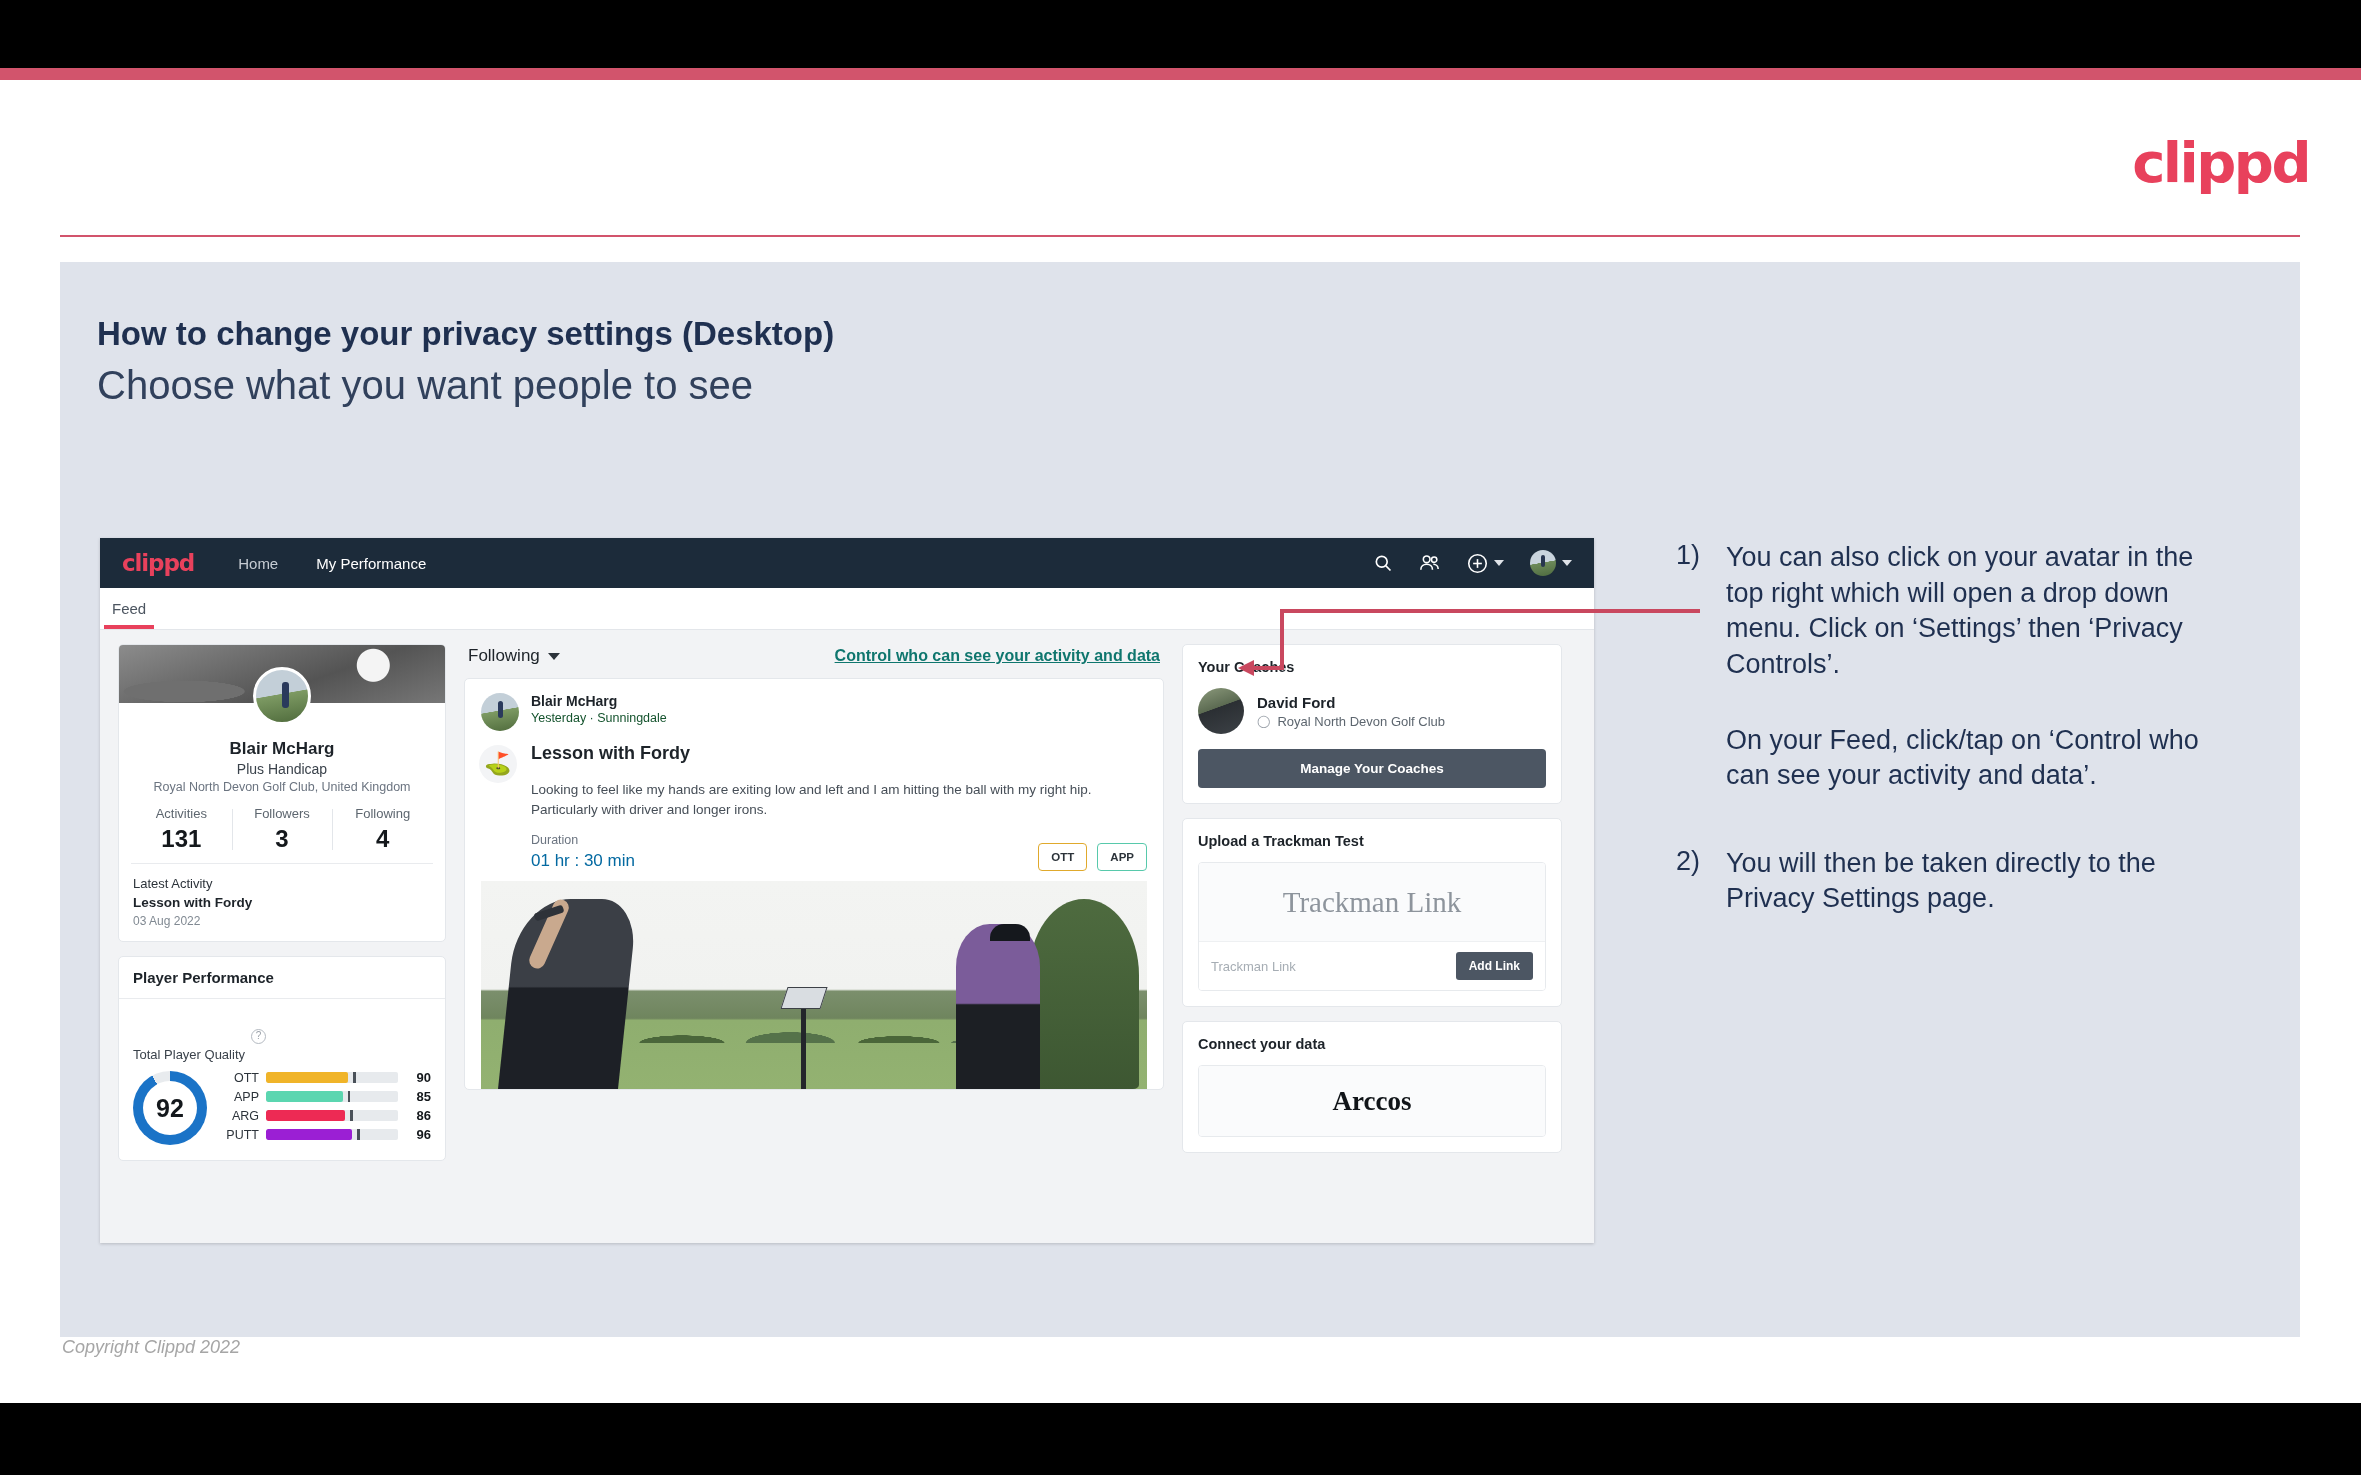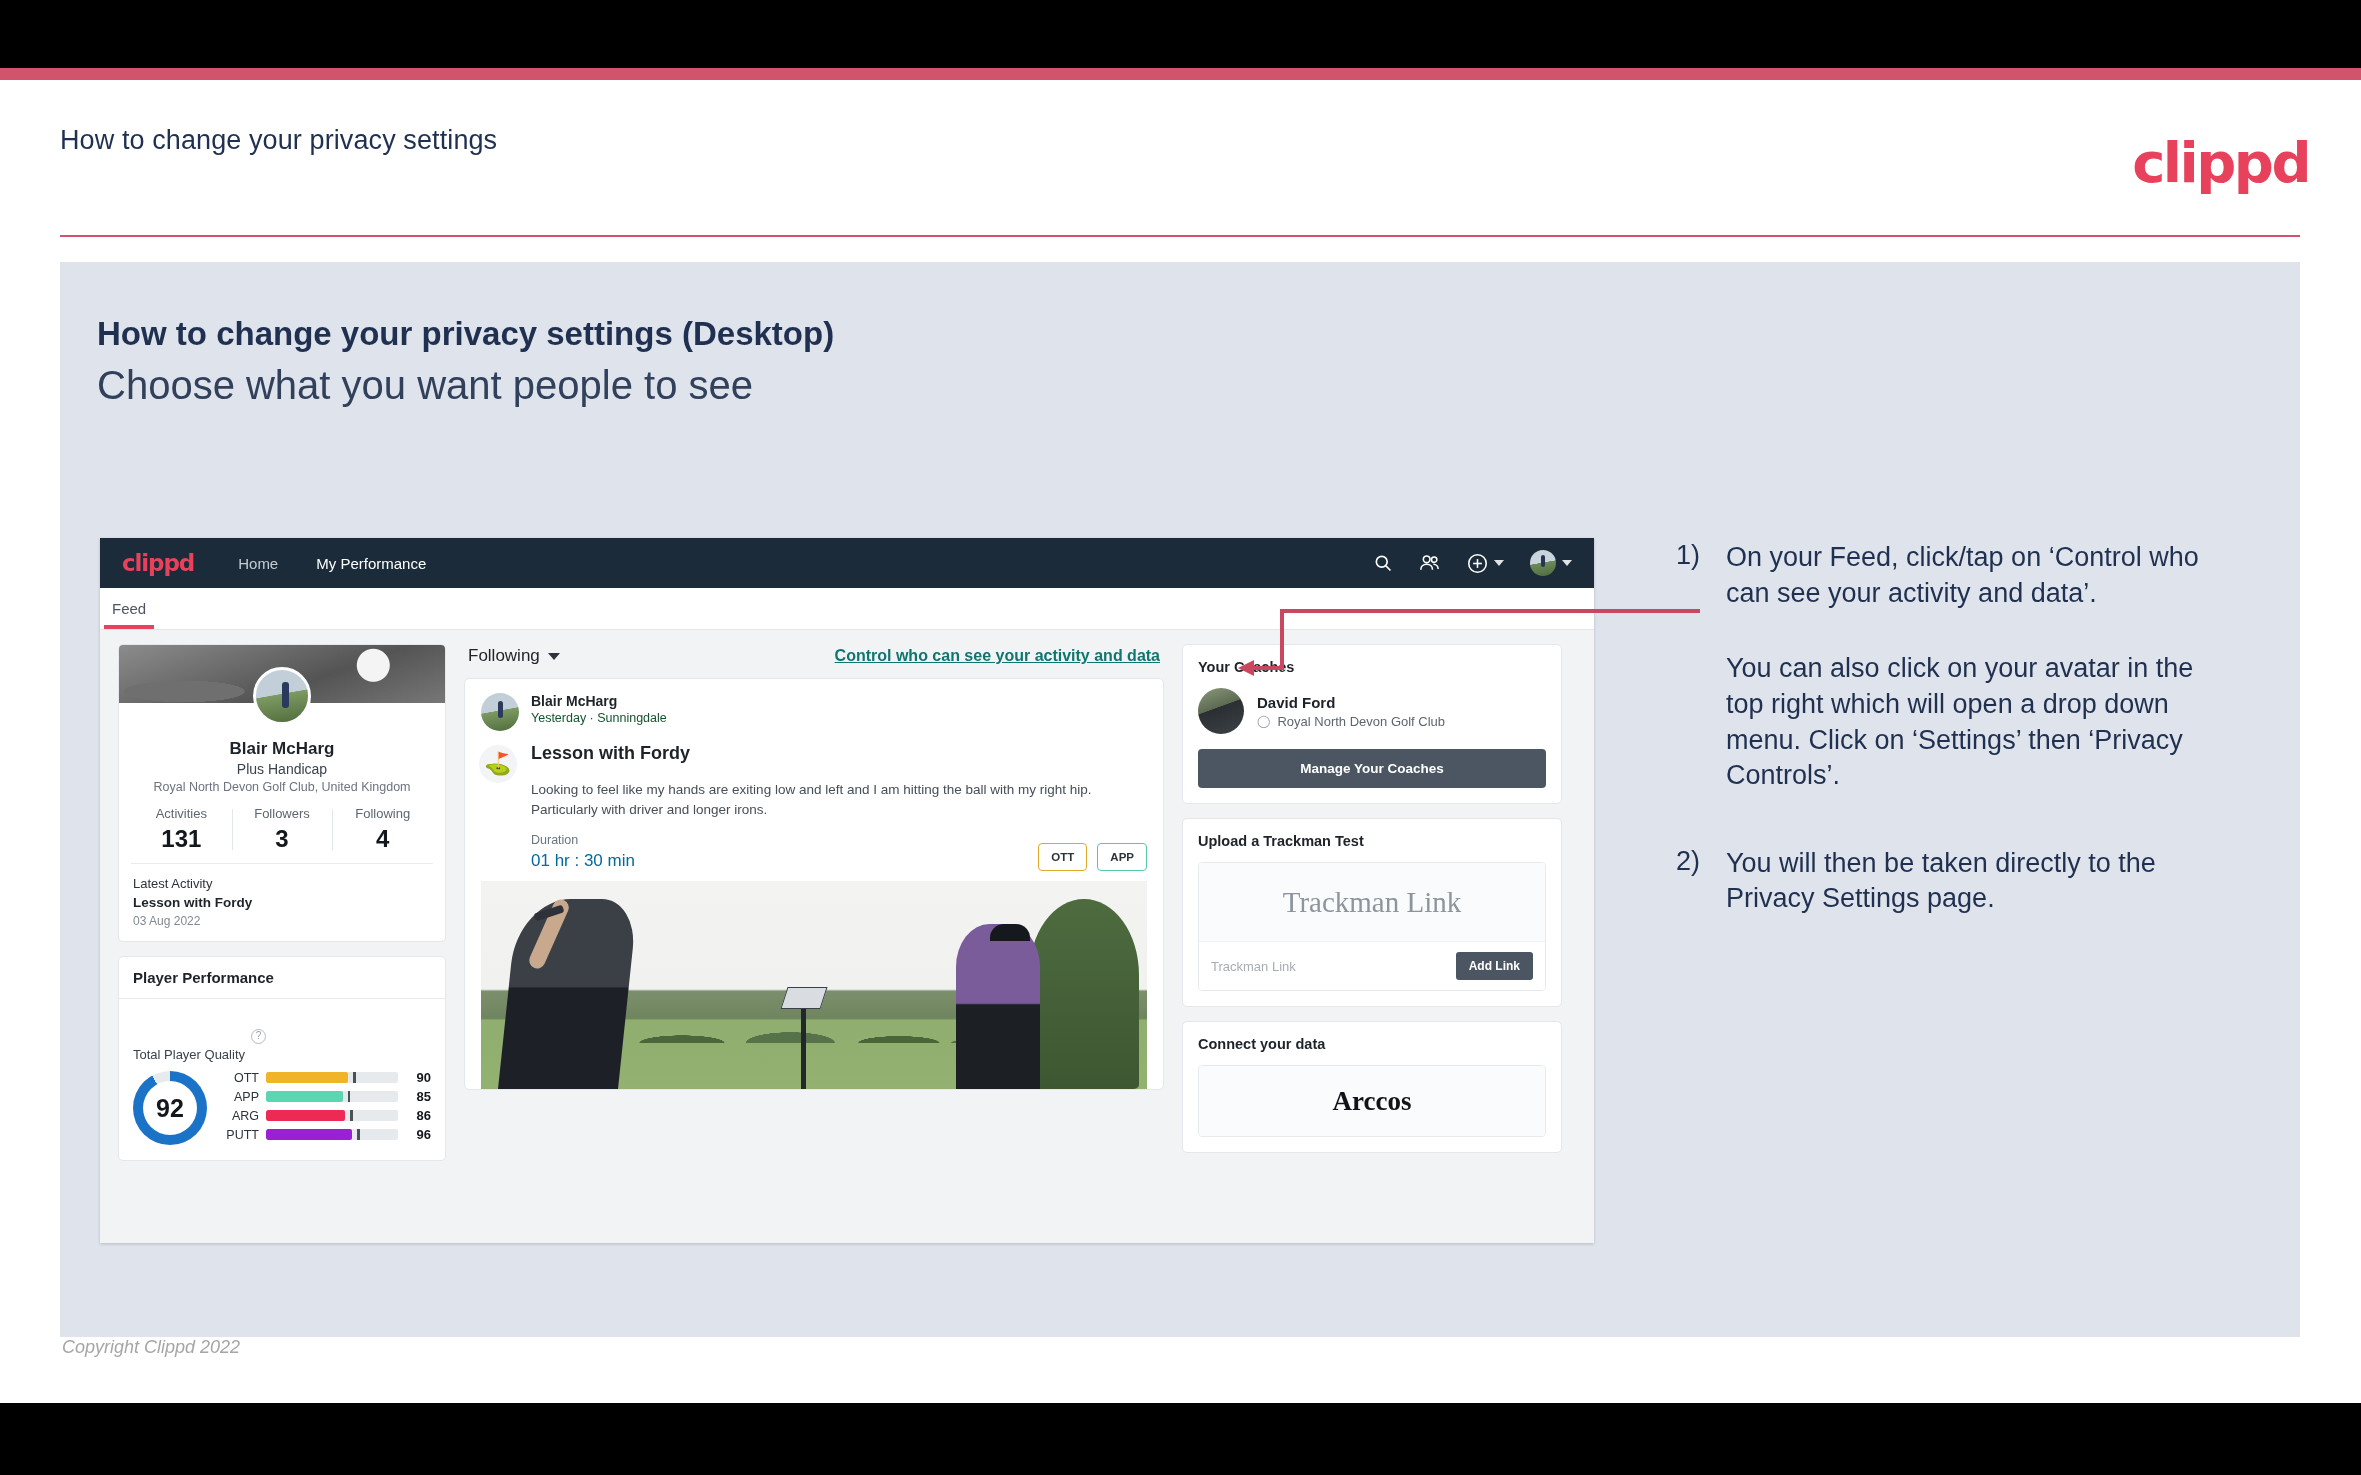--- a/index.html
+++ b/index.html
@@ -440,23 +440,20 @@
 </style>
 </head>
 <body>
 
 <div class="slide">
 
   <div class="bar-top"></div>
   <div class="bar-top-accent"></div>
   <div class="bar-bottom"></div>
 
-  <div class="slide-header">
-    <div class="slide-header-title">How to change your privacy settings</div>
-  </div>
   <div class="header-rule"></div>
   <div class="brand-logo">clippd</div>
 
   <div class="panel"></div>
   <div class="panel-title">How to change your privacy settings (Desktop)</div>
   <div class="panel-subtitle">Choose what you want people to see</div>
   <div class="copyright">Copyright Clippd 2022</div>
 
   <div class="app">
 
@@ -673,22 +670,22 @@
 
   <svg class="callout" width="470" height="80" viewBox="0 0 470 80">
     <path d="M470 11 L52 11 L52 68 L22 68" fill="none" stroke="#c9485f" stroke-width="4"></path>
     <path d="M8 68 L24 60 L24 76 Z" fill="#c9485f"></path>
   </svg>
 
   <div class="instructions">
     <div class="instr-item">
       <div class="instr-num">1)</div>
       <div class="instr-text">
+        <p>You can also click on your avatar in the top right which will open a drop down menu. Click on ‘Settings’ then ‘Privacy Controls’.</p>
         <p>On your Feed, click/tap on ‘Control who can see your activity and data’.</p>
-        <p>You can also click on your avatar in the top right which will open a drop down menu. Click on ‘Settings’ then ‘Privacy Controls’.</p>
       </div>
     </div>
     <div class="instr-item" style="margin-top:52px">
       <div class="instr-num">2)</div>
       <div class="instr-text">
         <p>You will then be taken directly to the Privacy Settings page.</p>
       </div>
     </div>
   </div>
 

